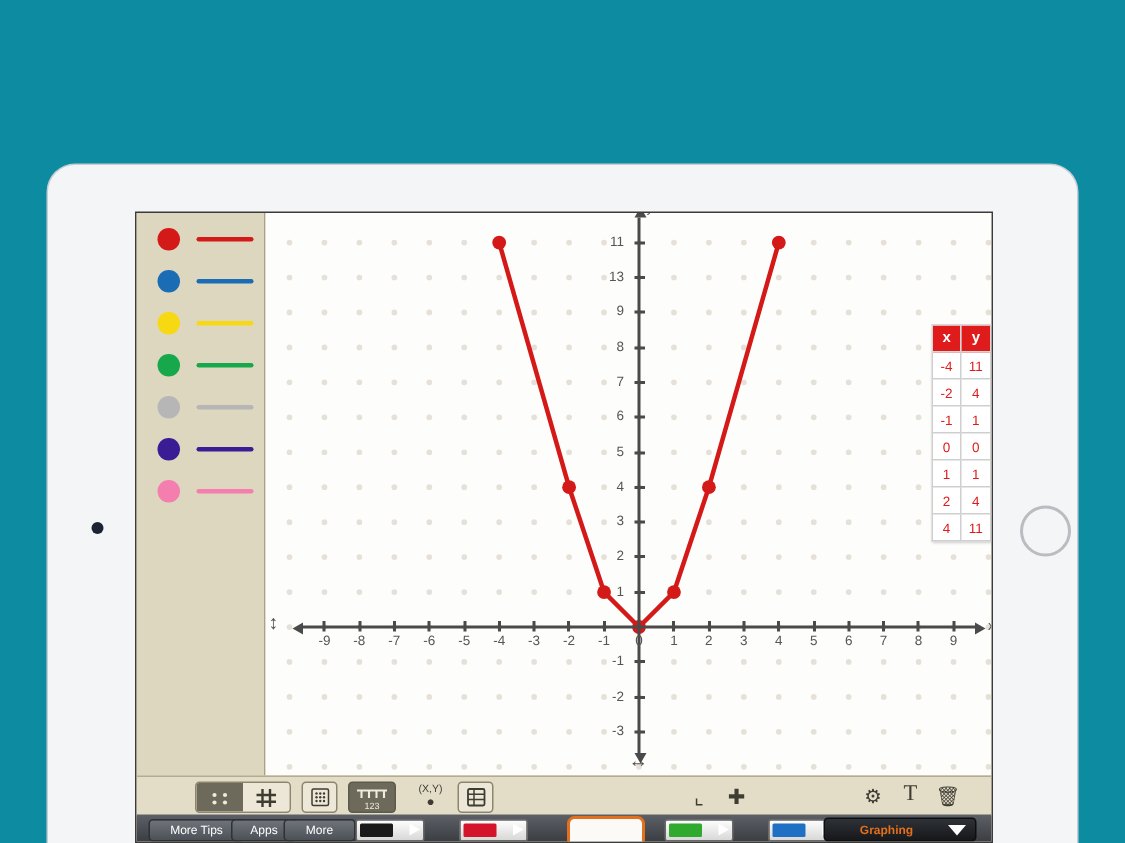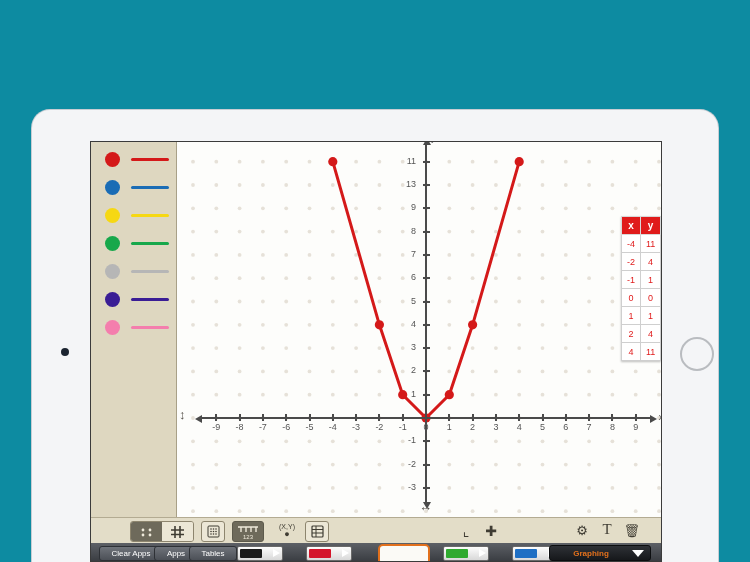--- a/index.html
+++ b/index.html
@@ -788,23 +788,23 @@
         </div>
 
         <div class="icon-lbl" style="left:365px;top:3px;width:20px;height:19px;font-size:14px;">⌞</div>
         <div class="icon-lbl" style="left:390px;top:3px;width:20px;height:19px;font-size:14px;">✚</div>
         <div class="icon-lbl" style="left:481px;top:3px;width:20px;height:19px;font-size:13px;">⚙</div>
         <div class="icon-lbl" style="left:506px;top:2px;width:20px;height:19px;font-size:15px;font-family:'Liberation Serif',serif;">T</div>
         <div class="icon-lbl" style="left:531px;top:3px;width:20px;height:19px;font-size:13px;">🗑</div>
       </div>
 
       <div class="devbar" id="devbar">
-          <div class="pillbtn" style="left:8px;width:52px;">Clear Apps</div>
+          <div class="pillbtn" style="left:8px;width:52px;">More Tips</div>
           <div class="pillbtn" style="left:63px;width:32px;">Apps</div>
-          <div class="pillbtn" style="left:98px;width:36px;">Tables</div>
+          <div class="pillbtn" style="left:98px;width:36px;">More</div>
           <div class="pen" style="left:146px;">
             <div class="pen-ink" style="background:#1a1a1a;"></div>
             <div class="pen-tip"></div>
           </div>
           <div class="pen" style="left:215px;">
             <div class="pen-ink" style="background:#d4142a;"></div>
             <div class="pen-tip"></div>
           </div>
           <div class="eraser" style="left:287px;"></div>
           <div class="pen" style="left:352px;">

